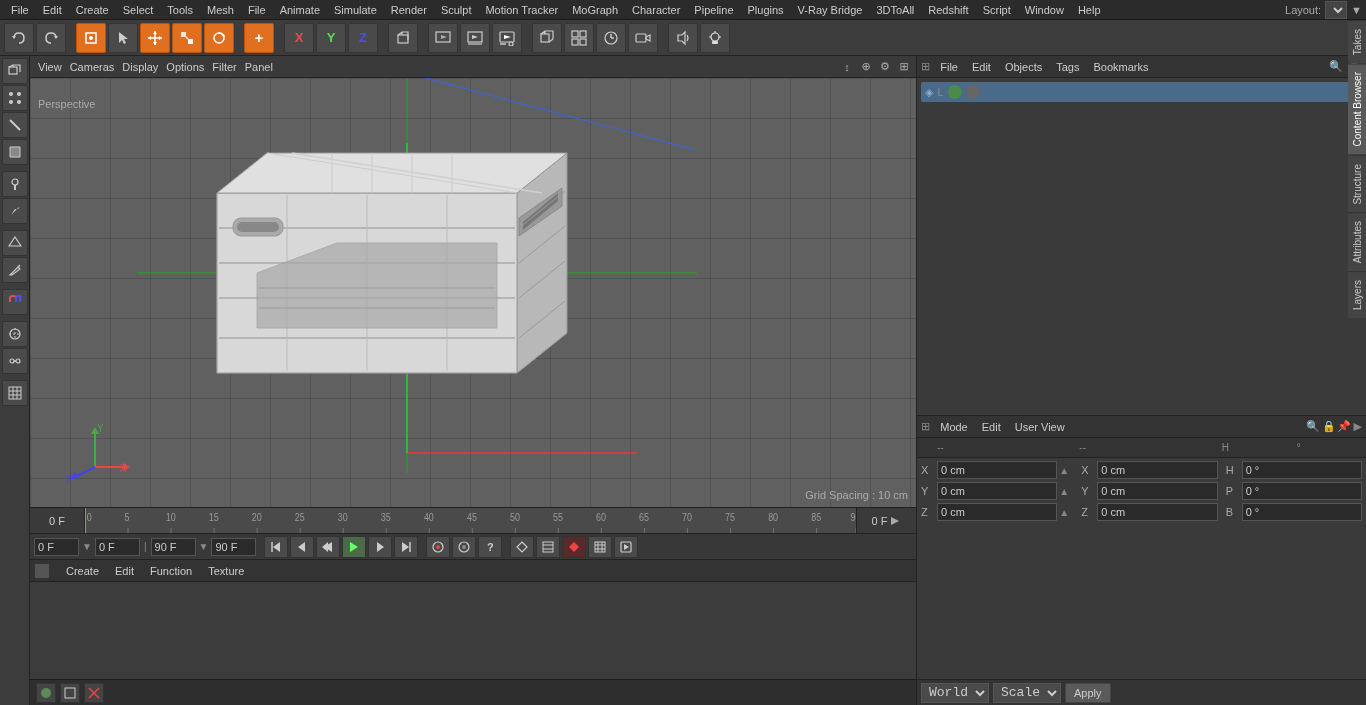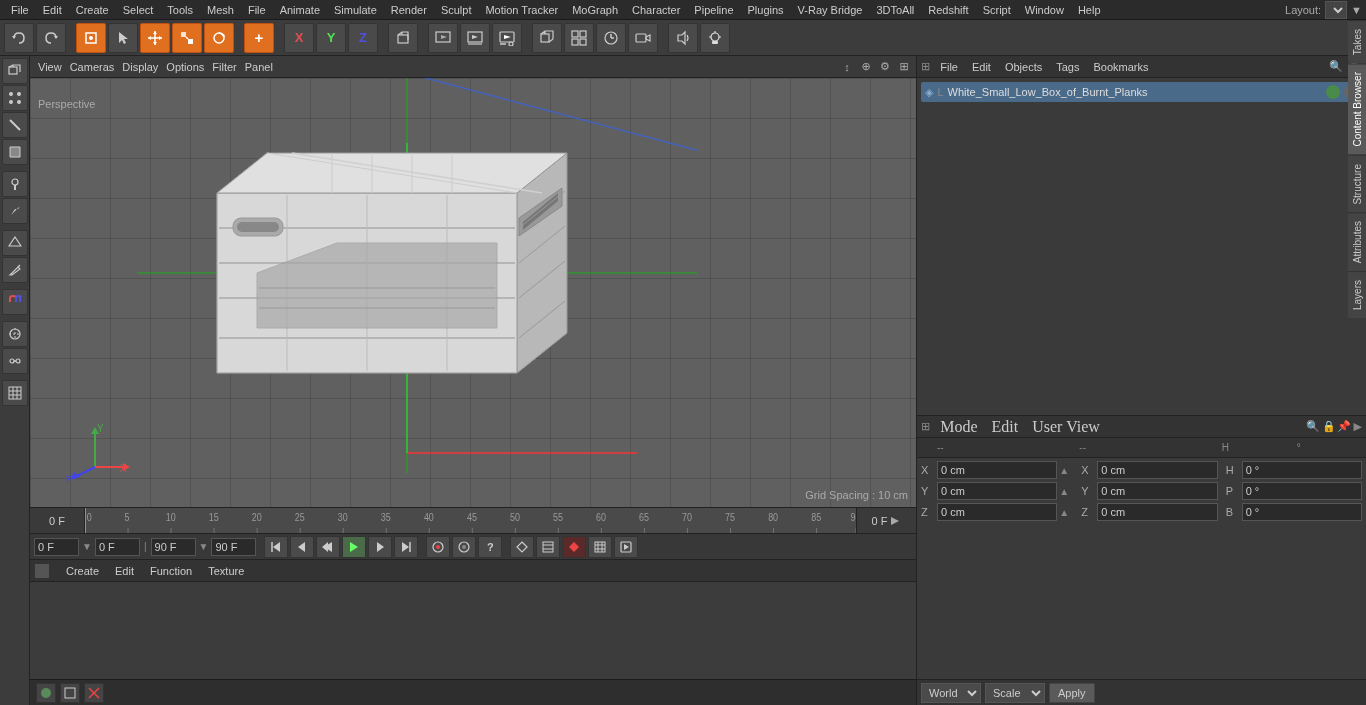--- a/index.html
+++ b/index.html
@@ -345,21 +345,21 @@
     }
     #attr-toolbar {
       display: flex;
       align-items: center;
       background: #333;
       height: 22px;
       padding: 0 4px;
       gap: 6px;
       border-bottom: 1px solid #222;
     }
-    .attr-menu { color: #ccc; font-size: 16px; cursor: pointer; padding: 0 4px; font-family: Liberation Serif, serif; }
+    .attr-menu { color: #ccc; font-size: 11px; cursor: pointer; padding: 0 4px; }
     #attr-content {
       flex: 1;
       display: flex;
       padding: 4px;
       gap: 8px;
     }
     .coord-row {
       display: flex;
       align-items: center;
       height: 20px;
@@ -382,24 +382,25 @@
       height: 26px;
       padding: 0 4px;
       background: #333;
       border-top: 1px solid #222;
       gap: 4px;
     }
     .attr-dropdown {
       background: #4a4a4a;
       border: 1px solid #555;
       color: #ccc;
-      font-size: 11px;
+      font-size: 13px;
       height: 20px;
       padding: 0 3px;
       min-width: 60px;
+      font-family: Liberation Mono, monospace;
     }
     .attr-apply-btn {
       background: #5a5a5a;
       border: 1px solid #444;
       color: #ccc;
       font-size: 11px;
       height: 20px;
       padding: 0 8px;
       cursor: pointer;
     }
@@ -988,21 +989,20 @@
         <span class="obj-menu">Bookmarks</span>
         <div style="margin-left:auto;display:flex;gap:2px;">
           <span class="obj-tb-icon">🔍</span>
           <span class="obj-tb-icon">⚙</span>
         </div>
       </div>
       <div id="obj-content">
         <div class="obj-row">
           <span class="obj-icon">◈</span>
           <span style="color:#888;font-size:11px;">L</span>
-          <span class="obj-name">White_Small_Low_Box_of_Burnt_Planks</span>
           <div class="obj-dot obj-dot-green"></div>
           <div class="obj-dot obj-dot-grey"></div>
         </div>
       </div>
     </div>
 
     <div id="attr-panel">
       <div id="attr-toolbar">
         <span style="color:#888;font-size:11px;">⊞</span>
         <span class="attr-menu">Mode</span>

